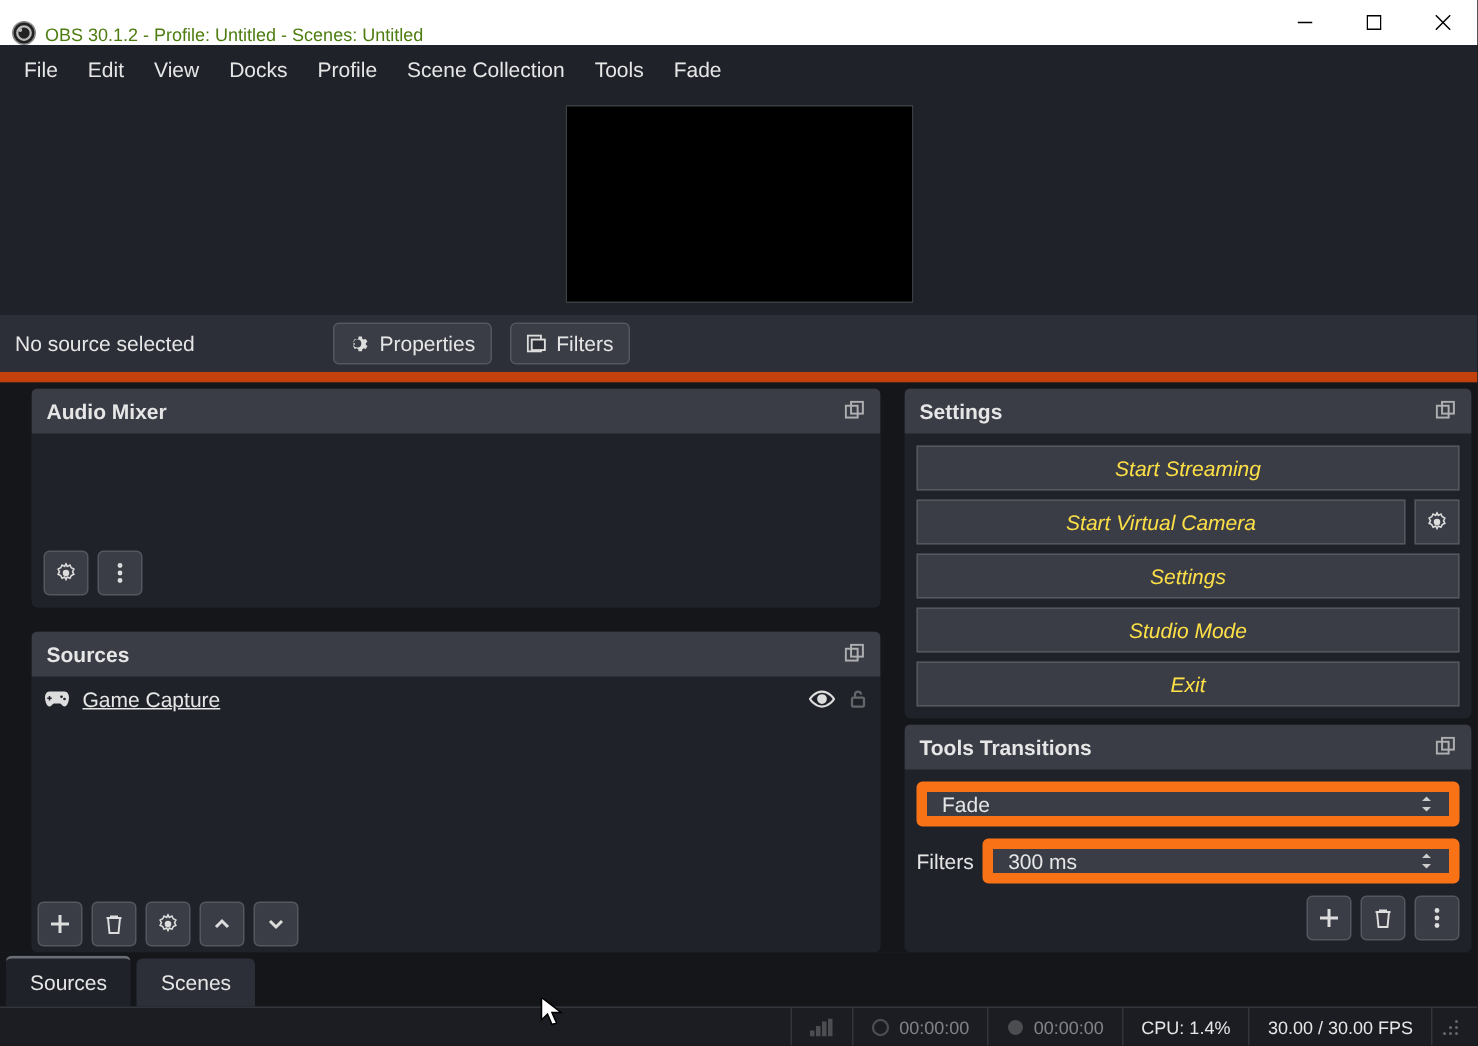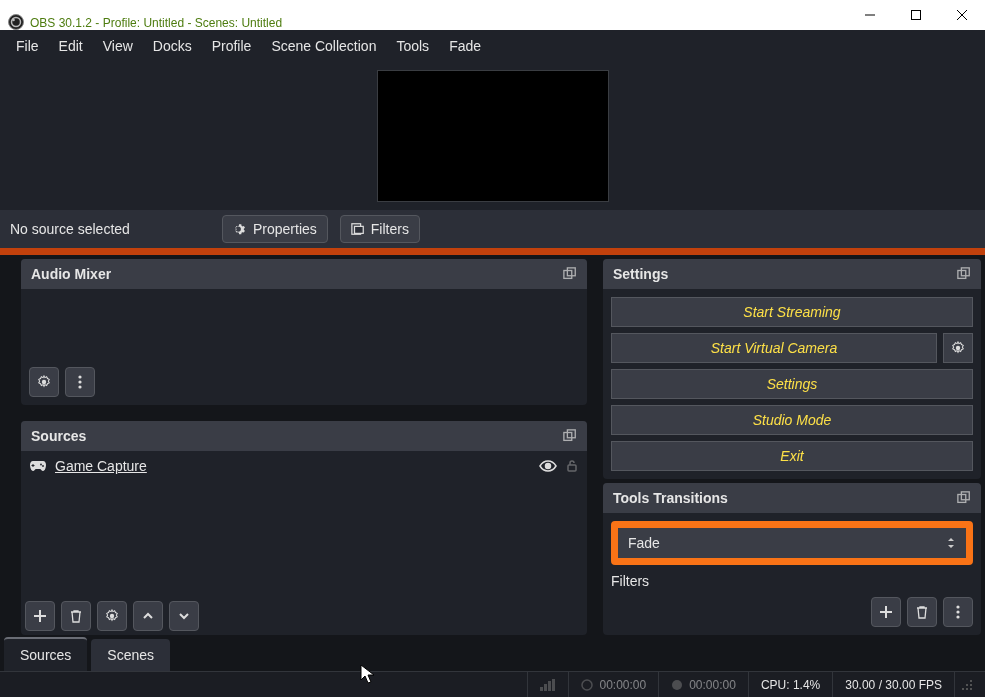--- a/index.html
+++ b/index.html
@@ -275,20 +275,28 @@
         <div class="select">
           <span>Fade</span>
           <span>
               <svg width="10" height="14" viewBox="0 0 10 14" fill="#ccc">
                 <path d="M2 5l3-3 3 3zM2 9l3 3 3-3z"></path>
               </svg>
             </span>
         </div>
         <div class="select-row">
           <span>Filters</span>
+          <div class="select">
+            <span>300 ms</span>
+            <span>
+                <svg width="10" height="14" viewBox="0 0 10 14" fill="#ccc">
+                  <path d="M2 5l3-3 3 3zM2 9l3 3 3-3z"></path>
+                </svg>
+              </span>
+          </div>
         </div>
         <div class="trans-toolbar">
           <div class="icon-btn">
               <span>
                 <svg width="14" height="14" viewBox="0 0 14 14" stroke="#ddd" stroke-width="2">
                   <line x1="7" y1="1" x2="7" y2="13"></line>
                   <line x1="1" y1="7" x2="13" y2="7"></line>
                 </svg>
               </span>
             </div>

